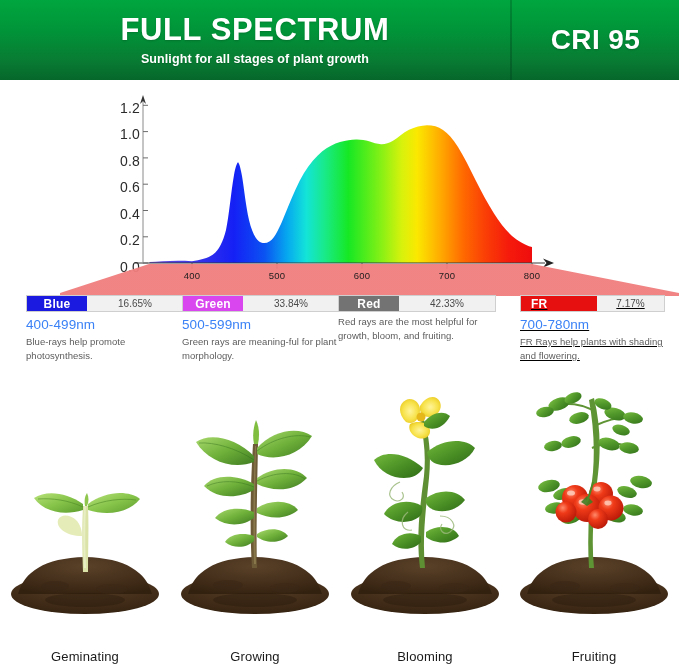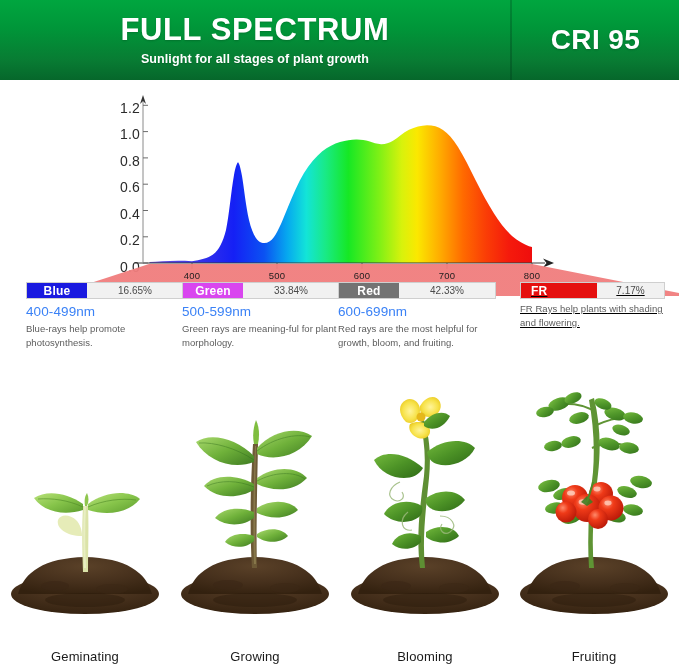--- a/index.html
+++ b/index.html
@@ -51,21 +51,21 @@
     position: absolute; font-size: 14px; color: #2b2b2b; text-align: right;
     width: 26px; letter-spacing: .2px;
   }
 
   .xlabel {
     position: absolute; font-size: 9.5px; color: #1d1d1d; top: 190px;
     transform: translateX(-50%); letter-spacing: .2px;
   }
 
   
-  .bands { position: absolute; left: 0; top: 282px; width: 612px; height: 72px; }
+  .bands { position: absolute; left: 0; top: 295px; width: 612px; height: 72px; }
   .band { position: absolute; top: 0; width: 158px; }
   .band-badge {
     display: flex; height: 17px; border: 1px solid #cfcfcf; background: #f1f1f1;
     overflow: hidden;
   }
   .band-chip {
     display: flex; align-items: center; justify-content: center;
     color: #ffffff; font-size: 12px; font-weight: bold; letter-spacing: .2px;
   }
   .band-pct {
@@ -240,29 +240,29 @@
       </div>
       <div class="band-range">500-599nm</div>
       <div class="band-desc">Green rays are meaning-ful for plant morphology.</div>
     </div>
 
     <div class="band" style="left:338px;">
       <div class="band-badge">
         <div class="band-chip" style="width:60px; background:#737373;">Red</div>
         <div class="band-pct">42.33%</div>
       </div>
-      <div class="band-range">600-699nm</div>
       <div class="band-desc">Red rays are the most helpful for growth, bloom, and fruiting.</div>
     </div>
 
     <div class="band" style="left:520px; width:145px;text-decoration:underline;">
       <div class="band-badge">
         <div class="band-chip" style="width:76px; background:#e5100f; justify-content:flex-start; padding-left:10px;">FR</div>
         <div class="band-pct">7.17%</div>
       </div>
+      <div class="band-range">700-780nm</div>
       <div class="band-desc">FR Rays help plants with shading and flowering.</div>
     </div>
   </div>
 
   <div class="plants">
 
     <div class="plant-cell" style="left:0px;">
       <svg class="plant-stage" viewBox="0 0 170 240">
         <defs>
           <radialGradient id="soil1" cx="0.5" cy="0.25" r="0.8">

